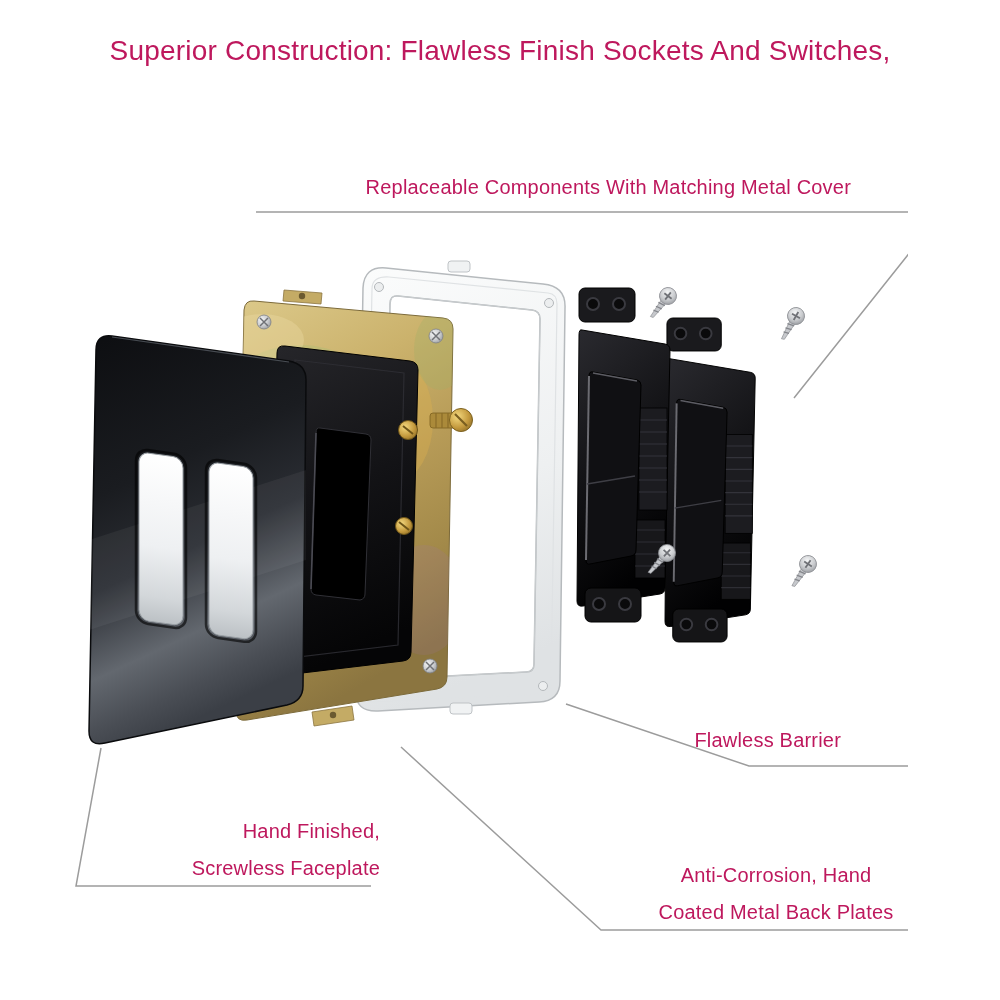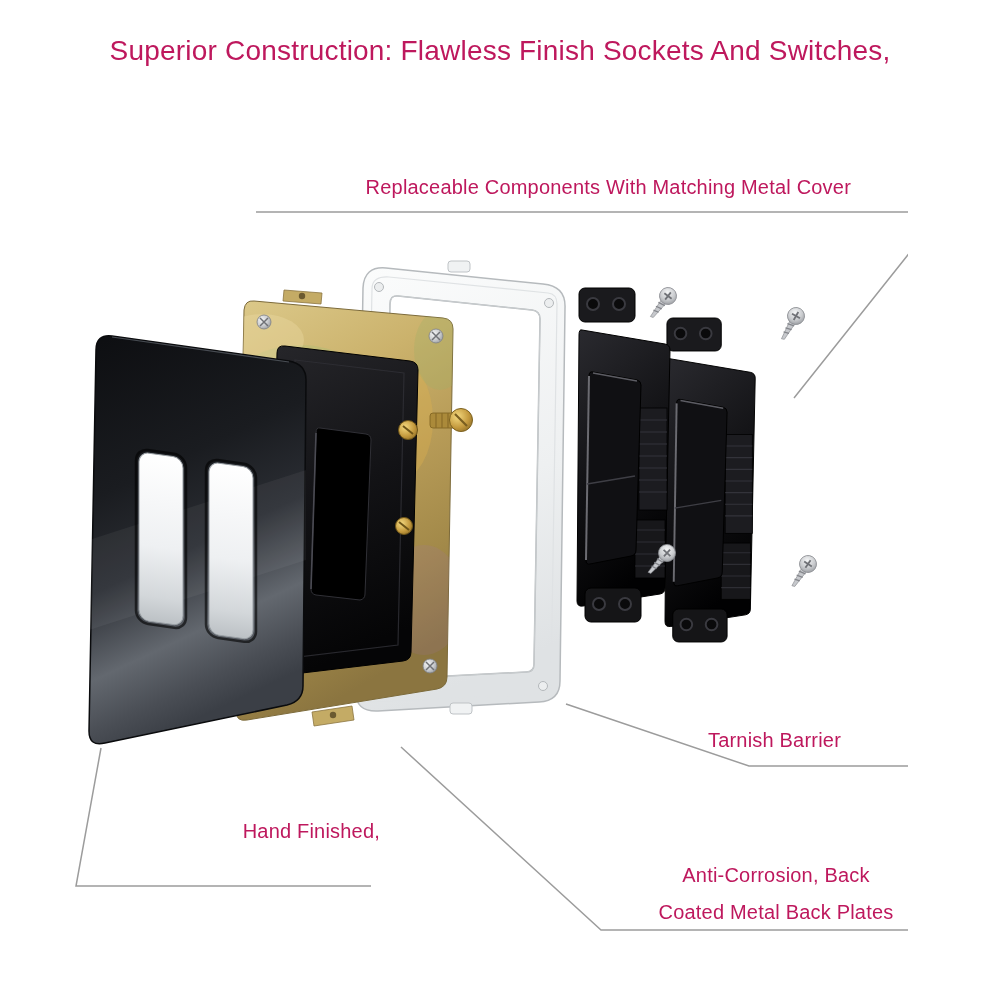--- a/index.html
+++ b/index.html
@@ -200,24 +200,25 @@
       <path d="M 401 747 L 601 930 L 951 930"></path>
     </g>
   </svg>
 
   <div class="heading">
     <div>Superior Construction: Flawless Finish Sockets And Switches,</div>
   </div>
 
   <div class="label label-replaceable">Replaceable Components With Matching Metal Cover</div>
 
-  <div class="label label-tarnish">Tarnish Barrier</div>
+  <div class="label label-tarnish">Flawless Barrier</div>
 
   <div class="label label-hand">
     <div>Hand Finished,</div>
+    <div>Screwless Faceplate</div>
   </div>
 
   <div class="label label-anti">
-    <div>Anti-Corrosion, Back</div>
+    <div>Anti-Corrosion, Hand</div>
     <div>Coated Metal Back Plates</div>
   </div>
 
 </div>
 
 </body></html>

